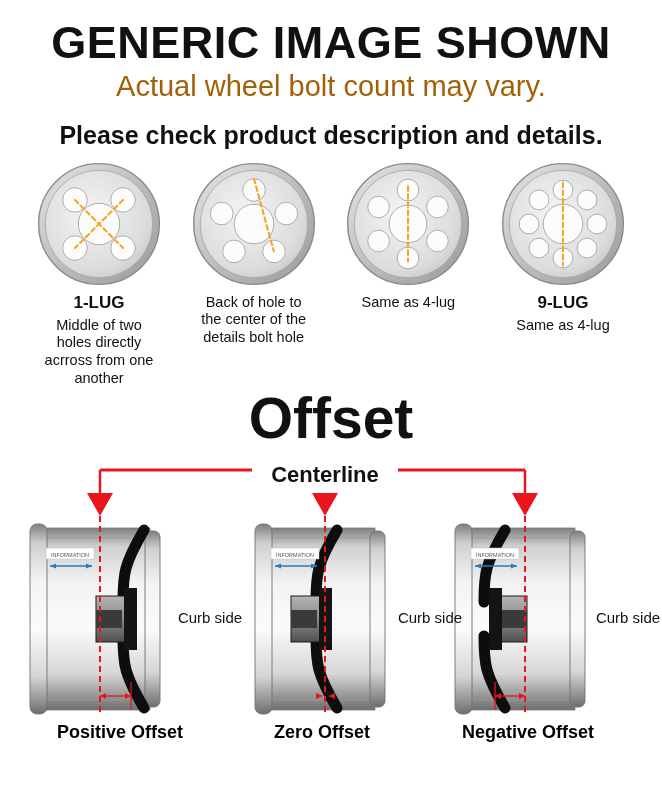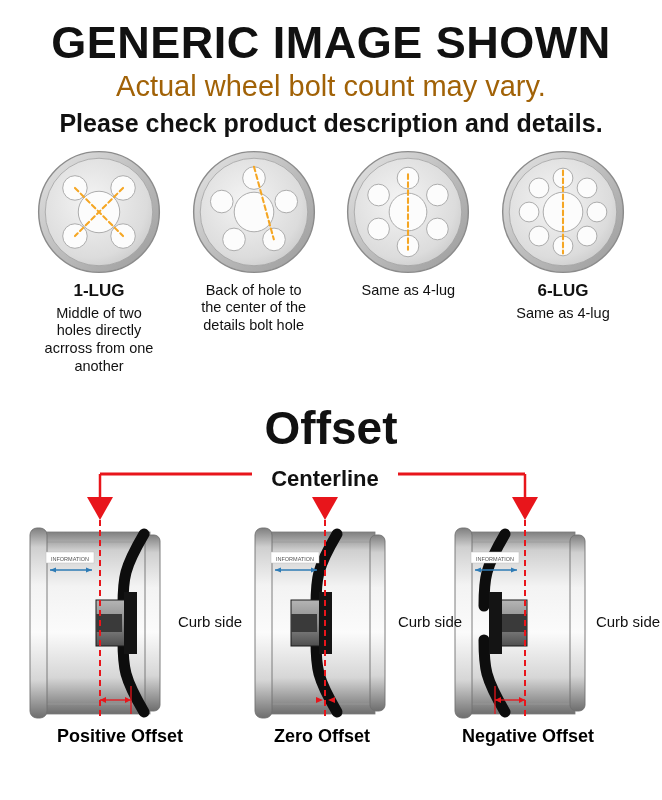--- a/index.html
+++ b/index.html
@@ -2,24 +2,24 @@
 <html style="--red: #e8151b; --orange: #f5a623; --blue: #2e7bb5;"><head>
 <meta charset="utf-8">
 <style>
   * { margin:0; padding:0; box-sizing:border-box; }
   :root { --red:#e8151b; --orange:#f5a623; --blue:#2e7bb5; }
   html,body { background:#fff; }
   body { font-family:"Liberation Sans", sans-serif; width:662px; }
   .page { width:662px; height:800px; background:#fff; color:#111; overflow:hidden; text-align:center; }
   .main-title { font-size:45px; font-weight:800; letter-spacing:.5px; padding-top:18px; line-height:1.1; }
   .subtitle   { font-size:29px; font-weight:400; margin-top:2px; color:#a16207; }
-  .note       { font-size:25px; font-weight:700; margin-top:6px; }
+  .note       { font-size:25px; font-weight:700; margin-top:18px; }
   .section-title { font-weight:800; line-height:1.1; }
   .bolt-title   { font-size:40px; margin-top:12px; }
-  .offset-title { font-size:46px; margin-top:28px; }
+  .offset-title { font-size:57px; margin-top:0; }
   .lug-row { display:flex; justify-content:space-between; padding:8px 24px 0; }
   .lug-col { width:150px; }
   .lug-svg { width:132px; height:132px; display:block; margin:0 auto; }
   .lug-label { font-size:17px; font-weight:700; margin-top:3px; }
   .lug-desc  { font-size:14.5px; line-height:1.22; margin:4px auto 0; width:114px; }
   .offset-svg { display:block; margin:2px auto 0; }
   
   .dash-orange { stroke:var(--orange); stroke-width:2.2; stroke-dasharray:5 3.5; fill:none; stroke-linecap:round; }
   .dash-red { stroke:var(--red); stroke-width:2; stroke-dasharray:6 4; fill:none; }
   .line-red { stroke:var(--red); }
@@ -128,21 +128,21 @@
         <circle cx="70" cy="34" r="10.5" class="hole"></circle>
         <circle cx="95.5" cy="44.5" r="10.5" class="hole"></circle>
         <circle cx="106" cy="70" r="10.5" class="hole"></circle>
         <circle cx="95.5" cy="95.5" r="10.5" class="hole"></circle>
         <circle cx="70" cy="106" r="10.5" class="hole"></circle>
         <circle cx="44.5" cy="95.5" r="10.5" class="hole"></circle>
         <circle cx="34" cy="70" r="10.5" class="hole"></circle>
         <circle cx="44.5" cy="44.5" r="10.5" class="hole"></circle>
         <line x1="70" y1="26" x2="70" y2="114" class="dash-orange"></line>
       </svg>
-      <div class="lug-label">6-LUG</div>
+      <div class="lug-label">9-LUG</div>
       <div class="lug-desc">Same as 4-lug</div>
     </div>
 
   </div>
 
   <h2 class="section-title offset-title">Offset</h2>
 
   <svg class="offset-svg" width="662" height="300" viewBox="0 0 662 300">
 
     <line x1="100" y1="18" x2="525" y2="18" class="line-red" stroke-width="3"></line>

